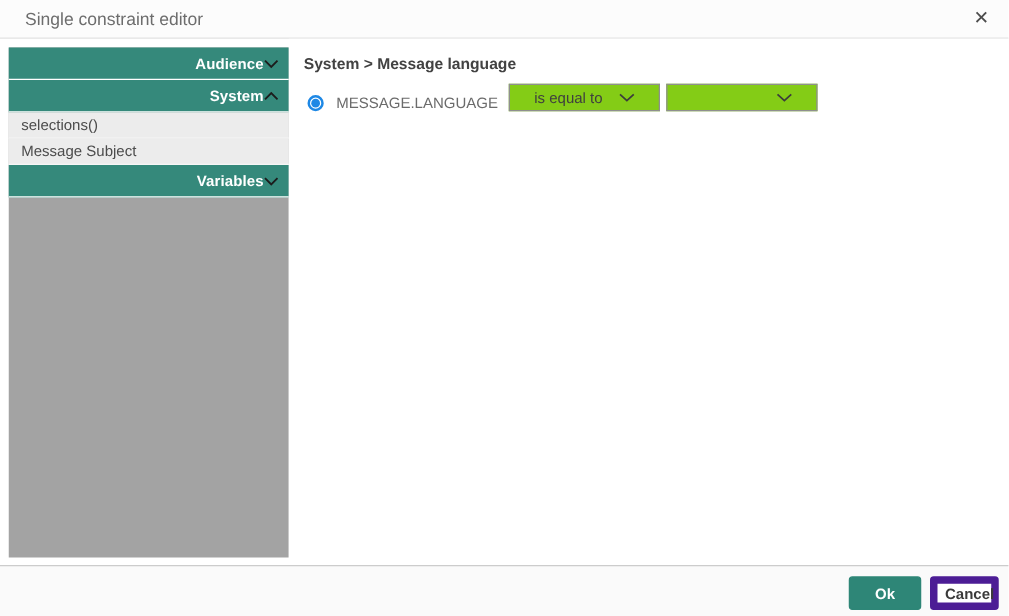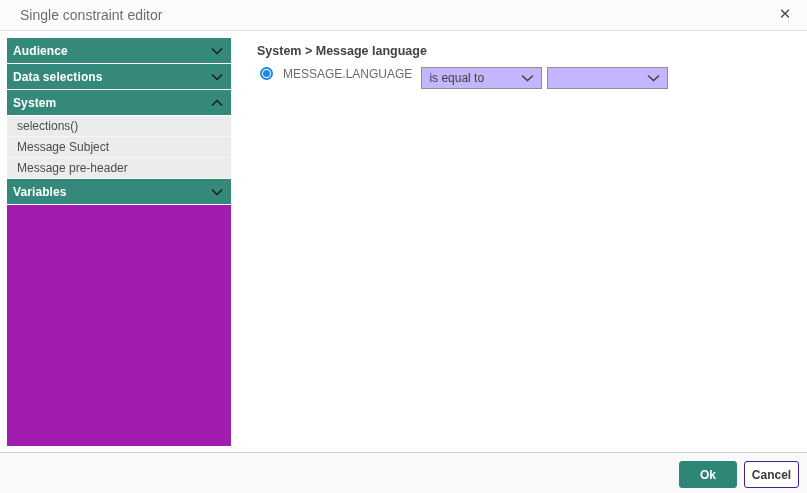--- a/index.html
+++ b/index.html
@@ -5,43 +5,43 @@
   html,body{margin:0;padding:0;background:#fff;}
   body{font-family:"Liberation Sans", sans-serif;}
   .dialog{position:relative;width:807px;height:493px;background:#ffffff;overflow:hidden;}
 
   
   .titlebar{position:absolute;top:0;left:0;right:0;height:30px;background:#fcfcfc;border-bottom:1px solid #e2e2e2;}
   .title{position:absolute;left:20px;top:0;line-height:30px;font-size:14px;color:#6d6d6d;}
   .close{position:absolute;right:12px;top:4px;width:20px;height:20px;display:flex;align-items:center;justify-content:center;cursor:pointer;color:#4d4d4d;font-size:15px;}
 
   
-  .sidebar{position:absolute;left:7px;top:38px;width:224px;height:408px;background:#a21caf;}
+  .sidebar{position:absolute;left:7px;top:38px;width:224px;height:408px;background:#a3a3a3;text-align:right;}
   .acc-header{height:25px;background:#35897b;border-bottom:1px solid #ffffff;display:flex;align-items:center;padding:0 8px 0 6px;cursor:pointer;}
   .acc-label{flex:1;color:#ffffff;font-weight:bold;font-size:12px;letter-spacing:.1px;}
   .chev{display:flex;align-items:center;}
   .side-item{height:20px;background:#ececec;border-bottom:1px solid #f6f6f6;display:flex;align-items:center;padding:0 8px 0 10px;font-size:12px;color:#4c4c4c;cursor:pointer;}
   .side-item.selected{background:#dcdcdc;}
 
   
-  .main{position:absolute;left:231px;top:31px;right:0;bottom:41px;background:#ffffff;margin-left:14px;}
+  .main{position:absolute;left:231px;top:31px;right:0;bottom:41px;background:#ffffff;}
   .breadcrumb{position:absolute;left:12px;top:13px;font-size:12.5px;font-weight:bold;color:#424242;}
-  .constraint-row{position:absolute;left:15px;top:36px;height:22px;display:flex;align-items:flex-start;}
+  .constraint-row{position:absolute;left:15px;top:36px;height:22px;display:flex;align-items:flex-end;}
   .radio{width:13px;height:13px;box-sizing:border-box;border:2px solid #1e88e5;border-radius:50%;position:relative;display:inline-block;cursor:pointer;background:#fff;}
   .radio .dot{position:absolute;left:50%;top:50%;width:7px;height:7px;margin:-3.5px 0 0 -3.5px;border-radius:50%;background:#1e88e5;}
   .field-label{margin:0 9px 0 10px;font-size:12px;color:#6b6b6b;}
-  .select{display:inline-flex;align-items:center;justify-content:space-between;box-sizing:border-box;width:121px;height:22px;border:1px solid #8f8f8f;background:#c4b5fd;padding:0 7px;font-size:12px;color:#3f3f3f;cursor:pointer;}
+  .select{display:inline-flex;align-items:center;justify-content:space-between;box-sizing:border-box;width:121px;height:22px;border:1px solid #8f8f8f;background:#84cc16;padding:0 19px;font-size:12px;color:#3f3f3f;cursor:pointer;}
   .select + .select{margin-left:5px;}
   .sel-text{white-space:nowrap;overflow:hidden;}
 
   
   .footer{position:absolute;left:0;right:0;bottom:0;height:40px;background:#fafafa;border-top:1px solid #cccccc;}
   .btn{position:absolute;top:8px;height:27px;box-sizing:border-box;font-family:"Liberation Sans",sans-serif;font-size:12px;font-weight:bold;border-radius:3px;cursor:pointer;}
   .btn-ok{left:679px;width:58px;background:#2e8677;border:1px solid #2e8677;color:#ffffff;}
-  .btn-cancel{left:744px;width:55px;background:#ffffff;border:1px solid #4c1d95;color:#3a3a3a;}
+  .btn-cancel{left:744px;width:55px;background:#ffffff;border:6px solid #4c1d95;color:#3a3a3a;}
 </style>
 </head>
 <body>
 
 <div class="dialog">
 
   <div class="titlebar">
     <span class="title">Single constraint editor</span>
     <span class="close">✕</span>
   </div>
@@ -50,47 +50,36 @@
 
     <div class="acc-header">
       <span class="acc-label">Audience</span>
       <span class="chev">
         <svg width="12" height="8" viewBox="0 0 12 8">
             <path d="M1 1.5 L6 6.5 L11 1.5" stroke="#1c1c1c" stroke-width="1.5" fill="none"></path>
           </svg>
       </span>
     </div>
 
-    <div class="acc-header">
-      <span class="acc-label">Data selections</span>
-      <span class="chev">
-        <svg width="12" height="8" viewBox="0 0 12 8">
-            <path d="M1 1.5 L6 6.5 L11 1.5" stroke="#1c1c1c" stroke-width="1.5" fill="none"></path>
-          </svg>
-      </span>
-    </div>
 
 
     <div class="acc-header">
       <span class="acc-label">System</span>
       <span class="chev">
         <svg width="12" height="8" viewBox="0 0 12 8">
             <path d="M1 6.5 L6 1.5 L11 6.5" stroke="#1c1c1c" stroke-width="1.5" fill="none"></path>
           </svg>
       </span>
     </div>
 
     <div class="side-item">
       <span>selections()</span>
     </div>
     <div class="side-item">
       <span>Message Subject</span>
-    </div>
-    <div class="side-item">
-      <span>Message pre-header</span>
     </div>
 
     <div class="acc-header">
       <span class="acc-label">Variables</span>
       <span class="chev">
         <svg width="12" height="8" viewBox="0 0 12 8">
             <path d="M1 1.5 L6 6.5 L11 1.5" stroke="#1c1c1c" stroke-width="1.5" fill="none"></path>
           </svg>
       </span>
     </div>

